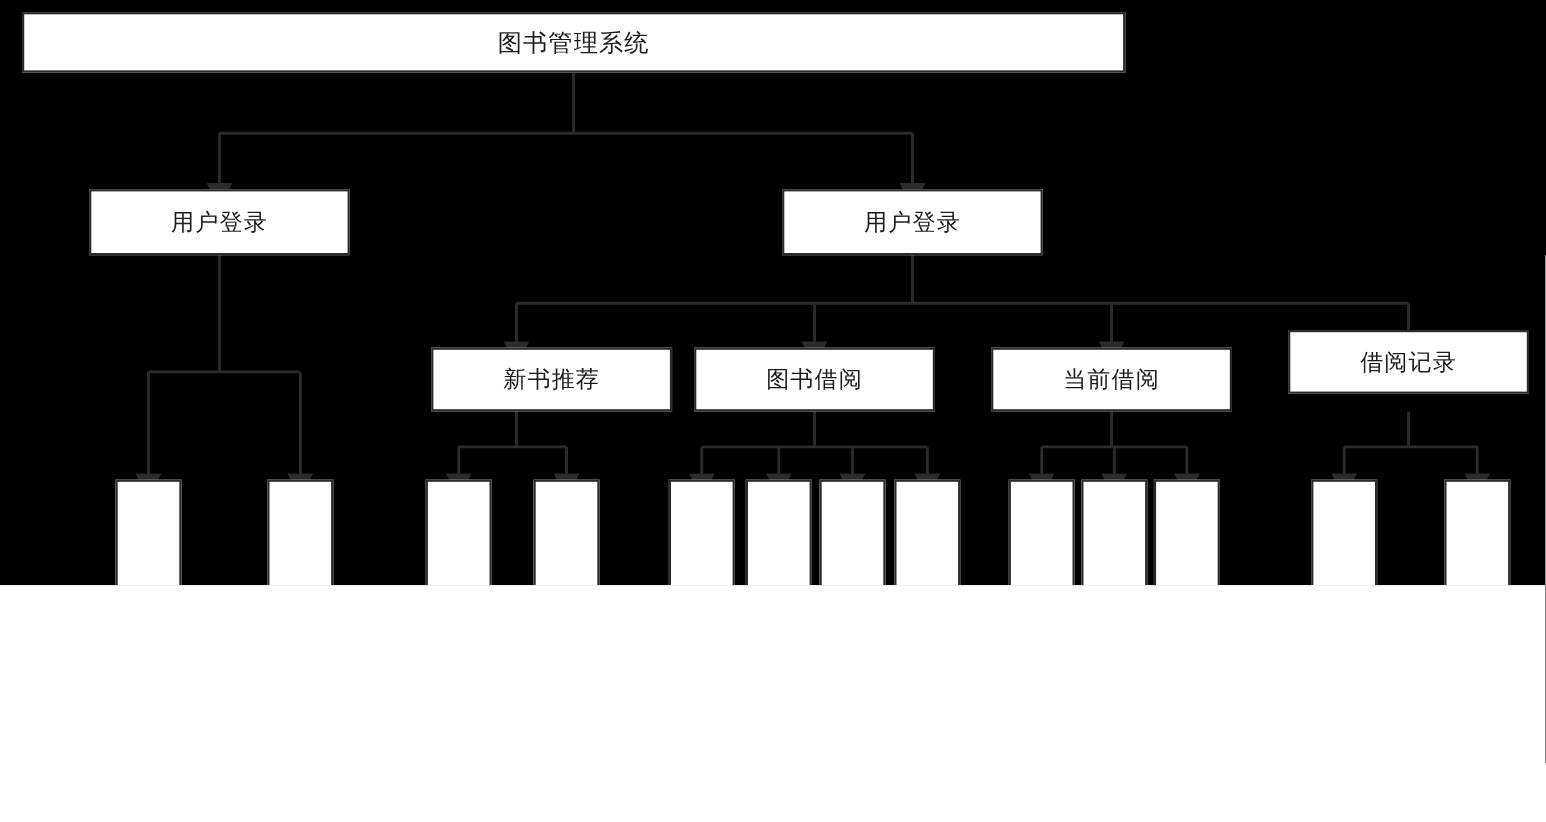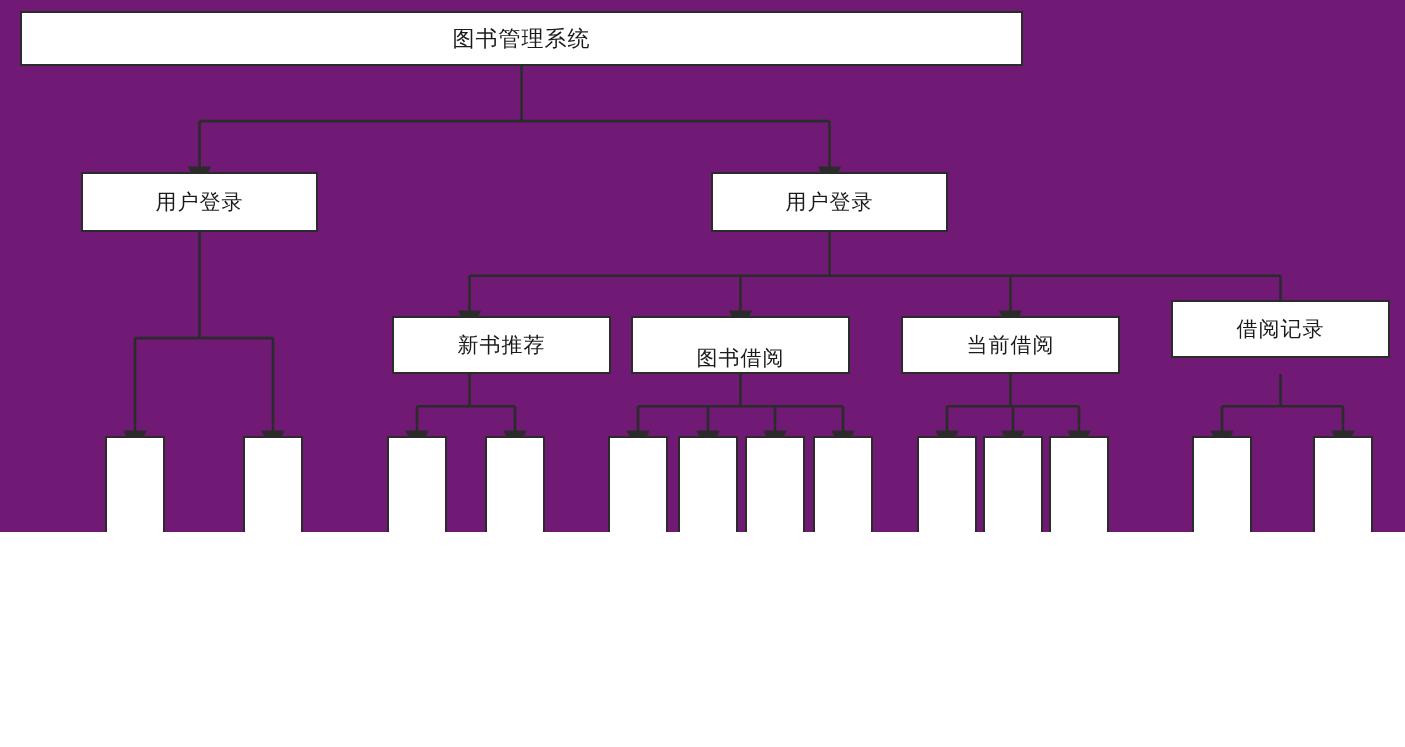--- a/index.html
+++ b/index.html
@@ -1,17 +1,17 @@
 <!DOCTYPE html>
 <html><head>
 <meta charset="utf-8">
 <style>
   html,body{margin:0;padding:0;background:#ffffff;}
   body{font-family:"DejaVu Sans","Liberation Sans",sans-serif;}
-  #canvas{position:relative;width:1405px;height:532px;background:#701a75;overflow:hidden;}
+  #canvas{position:relative;width:1405px;height:532px;background:#000000;overflow:hidden;}
   svg.wires{position:absolute;left:0;top:0;width:1405px;height:747px;pointer-events:none;}
   .node{position:absolute;box-sizing:border-box;border:2.5px solid #2b2b2b;background:#ffffff;
         display:flex;align-items:center;justify-content:center;color:#1b1b1b;}
   .node.h{font-size:21px;letter-spacing:1px;white-space:nowrap;}
   .node.v{writing-mode:vertical-rl;text-orientation:upright;font-size:23px;line-height:1.18;
           letter-spacing:2px;padding:14px 0;text-align:center;}
   .node.v span{display:block;}
   #root-node{font-size:22px;}
   #watermark{position:absolute;color:#c9c9c9;font-size:17px;white-space:nowrap;letter-spacing:0.5px;}
 </style>
@@ -69,21 +69,21 @@
   <div id="nodes-layer">
       <div class="node h" style="left: 81px; top: 172px; width: 237px; height: 60px;">
         <span>用户登录</span>
       </div>
       <div class="node h" style="left: 711px; top: 172px; width: 237px; height: 60px;">
         <span>用户登录</span>
       </div>
       <div class="node h" style="left: 360px; top: 316px; width: 219px; height: 58px; margin-left: 32px;">
         <span>新书推荐</span>
       </div>
-      <div class="node h" style="left: 631px; top: 316px; width: 219px; height: 58px; align-items: flex-end;">
+      <div class="node h" style="left: 631px; top: 316px; width: 219px; height: 58px;">
         <span>图书借阅</span>
       </div>
       <div class="node h" style="left: 901px; top: 316px; width: 219px; height: 58px; font-family: Liberation Mono, monospace;">
         <span>当前借阅</span>
       </div>
       <div class="node h" style="left: 1171px; top: 300px; width: 219px; height: 58px;">
         <span>借阅记录</span>
       </div>
       <div class="node v" style="left: 105px; top: 436px; width: 60px; height: 299px;">
         <span>用户登录</span>

